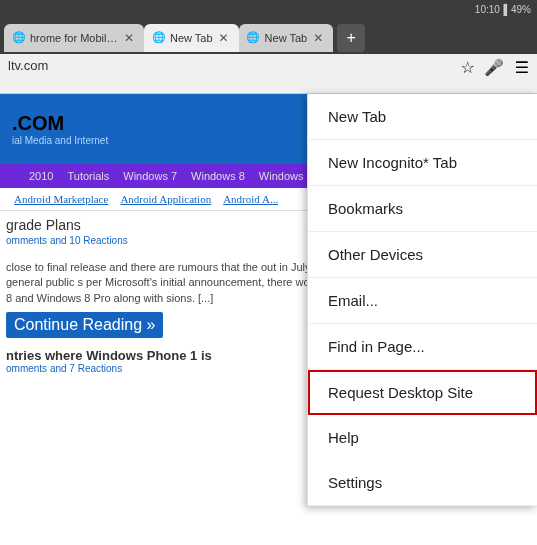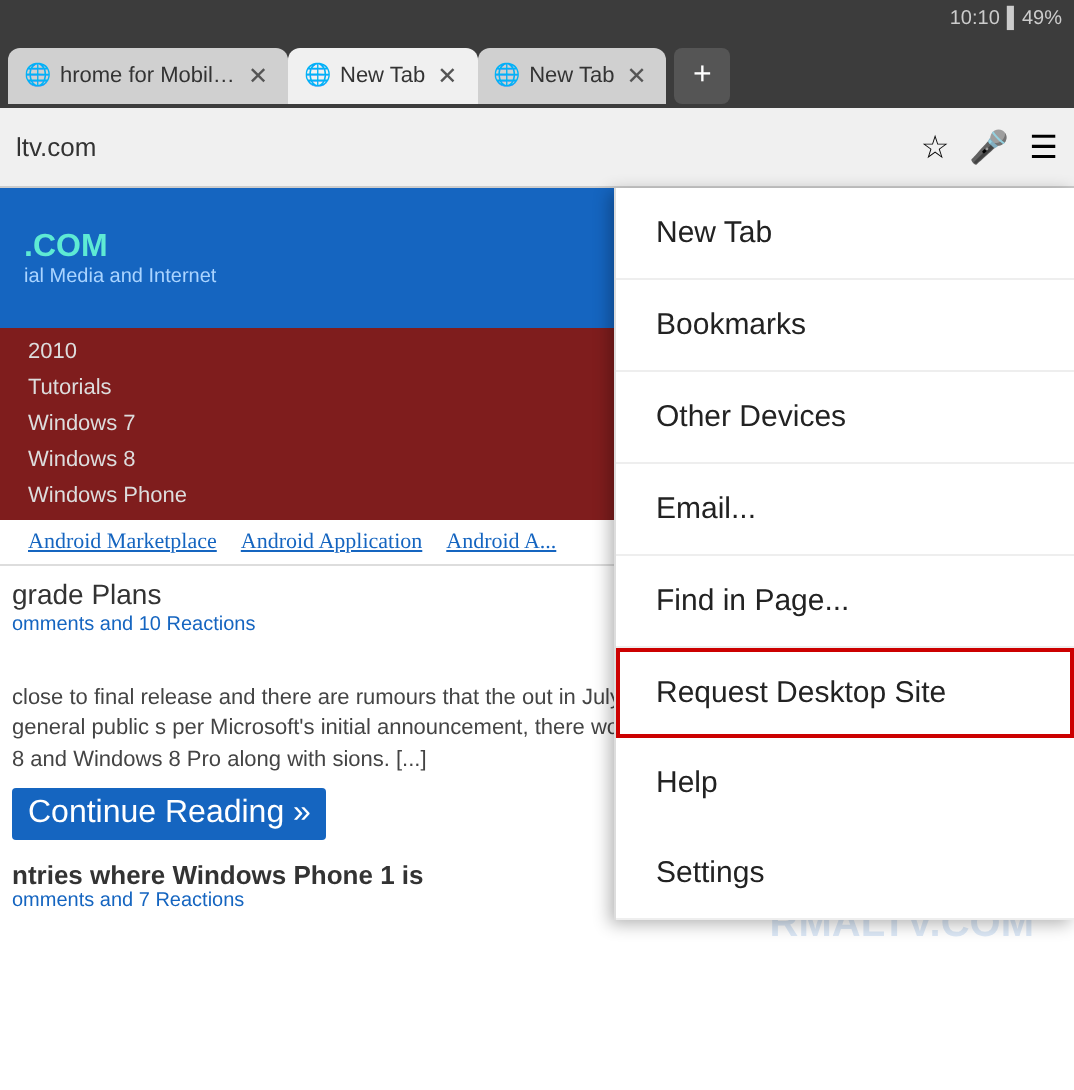--- a/index.html
+++ b/index.html
@@ -92,21 +92,21 @@
     }
 
     .status-right {
       display: flex;
       align-items: center;
       gap: 4px;
     }
 
     .address-bar {
       display: flex;
-      align-items: center;
+      align-items: flex-start;
       background: #f0f0f0;
       padding: 4px 8px;
       height: 40px;
       border-bottom: 1px solid #ccc;
     }
 
     .address-input {
       flex: 1;
       font-size: 13px;
       color: #333;
@@ -144,27 +144,26 @@
       width: 120px;
       height: 50px;
       display: flex;
       align-items: center;
       font-size: 10px;
       color: #333;
       padding: 4px;
     }
 
     .nav-bar {
-      background: #7f1d1d;
+      background: #6d28d9;
       display: flex;
       gap: 2px;
-      padding: 4px 8px;
+      padding: 4px 23px;
       flex-wrap: nowrap;
       overflow: hidden;
-      flex-direction: column;
     }
 
     .nav-item {
       color: #ddd;
       font-size: 11px;
       padding: 2px 6px;
       white-space: nowrap;
     }
 
     .sub-nav {
@@ -197,21 +196,21 @@
     .article-title {
       font-size: 14px;
       font-weight: normal;
       color: #333;
       margin-bottom: 2px;
     }
 
     .article-meta {
       font-size: 10px;
       color: #1565c0;
-      margin-bottom: 24px;
+      margin-bottom: 14px;
     }
 
     .article-text {
       font-size: 11px;
       color: #444;
       line-height: 1.4;
     }
 
     .continue-btn {
       background: #1565c0;
@@ -350,21 +349,21 @@
     <span>☆</span>
     <span>🎤</span>
     <span>☰</span>
   </div>
 </div>
 
 <div class="page-content">
 
   <div class="site-header">
     <div>
-      <div style="color:#5eead4;font-size:16px;font-weight:bold;">.COM</div>
+      <div style="color:#000000;font-size:20px;font-weight:bold;">.COM</div>
       <div style="color:#aad4ff;font-size:10px;">ial Media and Internet</div>
     </div>
     <div class="site-ad">
       <div style="width:40px;height:40px;background:#888;margin-right:4px;"></div>
       <div style="font-size:9px;color:#333;">Visit LiveUnited.o<br>to learn how</div>
     </div>
   </div>
 
   <div class="nav-bar">
     <span class="nav-item">2010</span>
@@ -401,20 +400,23 @@
   </div>
 
   <div class="watermark">RMALTV.COM</div>
 </div>
 
 <div class="dropdown-overlay">
   <div class="menu-item">
     <span>New Tab</span>
   </div>
   <div class="menu-item">
+    <span>New Incognito* Tab</span>
+  </div>
+  <div class="menu-item">
     <span>Bookmarks</span>
   </div>
   <div class="menu-item">
     <span>Other Devices</span>
   </div>
   <div class="menu-item">
     <span>Email...</span>
   </div>
   <div class="menu-item">
     <span>Find in Page...</span>

